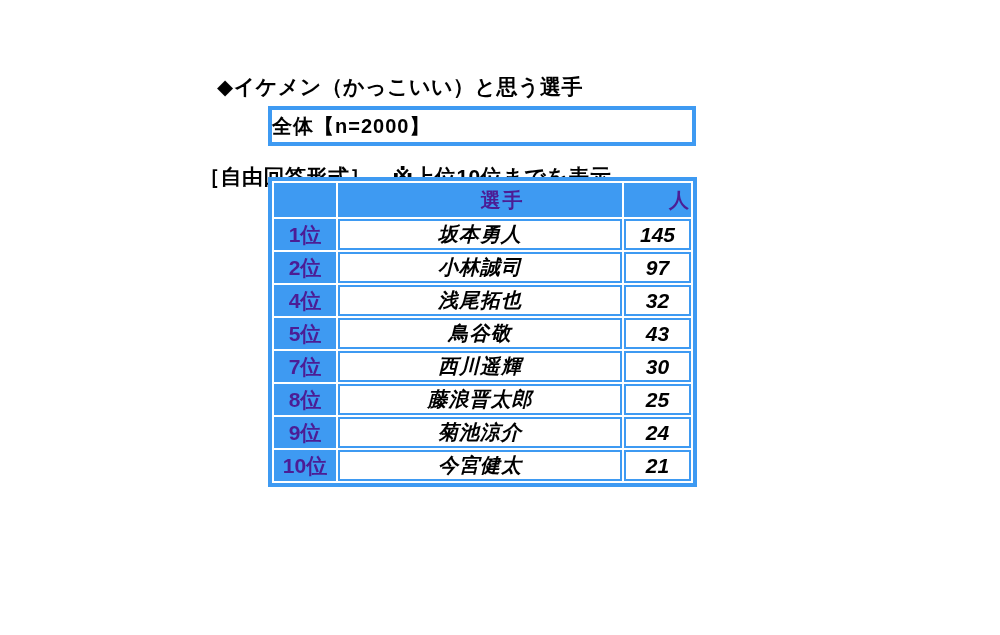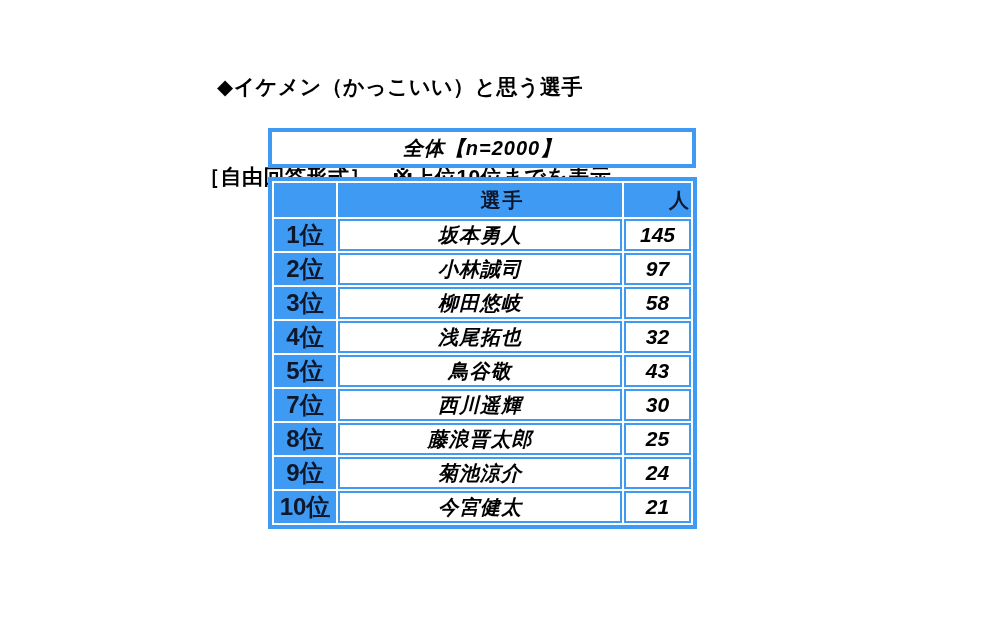--- a/index.html
+++ b/index.html
@@ -11,44 +11,44 @@
   
   .title-block {
     position: absolute; left: 199px; top: 12px;
     font-size: 21px; font-weight: bold; line-height: 30px;
     letter-spacing: 0.5px; white-space: pre;
   }
   .title-line1 { margin-left: 18px; }
 
   
   .sample-box {
-    position: absolute; left: 268px; top: 128px; width: 428px; height: 40px;
+    position: absolute; left: 268px; top: 106px; width: 428px; height: 40px;
     background: var(--bg); border: 4px solid var(--blue);
-    display: flex; align-items: center; justify-content: center;
-    font-size: 20px; font-weight: bold; letter-spacing: 1px; font-style: italic;
+    display: flex; align-items: center; justify-content: flex-start;
+    font-size: 20px; font-weight: bold; letter-spacing: 1px;
   }
 
   
   table.ranking {
     position: absolute; left: 268px; top: 177px;
     border-collapse: separate; border-spacing: 2px;
     background: var(--bg); border: 4px solid var(--blue);
     table-layout: fixed;
   }
   table.ranking th, table.ranking td {
     font-weight: bold; text-align: center; vertical-align: middle;
     padding: 0; overflow: hidden; white-space: nowrap;
   }
   table.ranking th {
     height: 34px; font-size: 20px; letter-spacing: 2px;
-    color: #0f172a; background: var(--blue); padding-left: 45px;
+    color: #4c1d95; background: var(--blue); padding-left: 45px;
   }
   td.cell-blue {
-    height: 31px; font-size: 24px;
-    color: #0f172a; background: var(--blue);
+    height: 31px; font-size: 21px;
+    color: #4c1d95; background: var(--blue);
   }
   td.cell-white {
     height: 31px; font-size: 20px; letter-spacing: 1px;
     color: var(--ink); background: var(--bg);
     border: 2px solid var(--blue);
     font-style: italic;
   }
   td.count { font-size: 21px; letter-spacing: 0; margin-left: 17px; }
 </style>
 </head>
@@ -83,25 +83,20 @@
         <td class="cell-blue">1位</td>
         <td class="cell-white">坂本勇人</td>
         <td class="cell-white count">145</td>
       </tr>
       <tr>
         <td class="cell-blue">2位</td>
         <td class="cell-white">小林誠司</td>
         <td class="cell-white count">97</td>
       </tr>
       <tr>
-        <td class="cell-blue">3位</td>
-        <td class="cell-white">柳田悠岐</td>
-        <td class="cell-white count">58</td>
-      </tr>
-      <tr>
         <td class="cell-blue">4位</td>
         <td class="cell-white">浅尾拓也</td>
         <td class="cell-white count">32</td>
       </tr>
       <tr>
         <td class="cell-blue">5位</td>
         <td class="cell-white">鳥谷敬</td>
         <td class="cell-white count">43</td>
       </tr>
       <tr>

